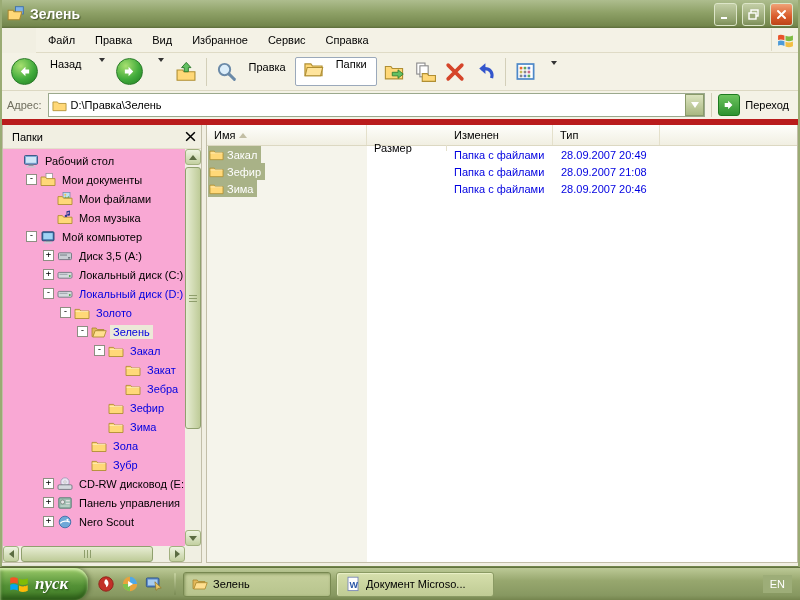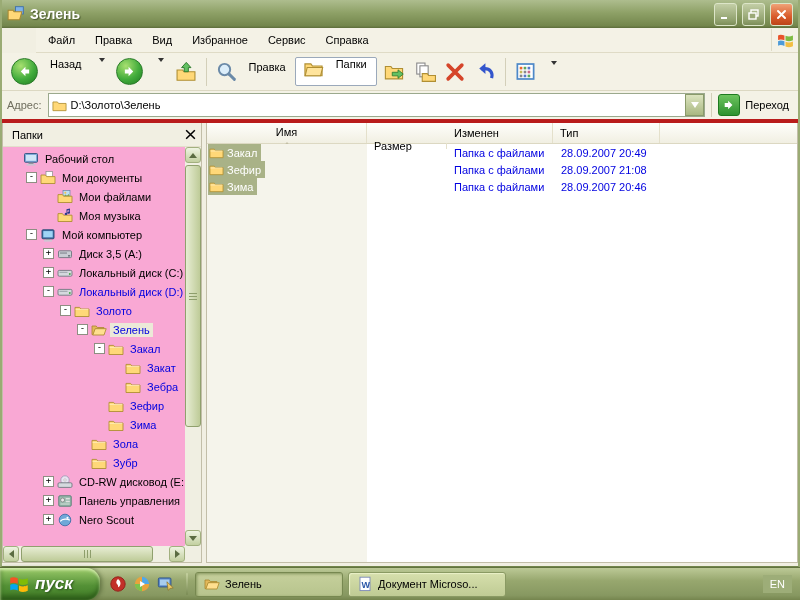--- a/index.html
+++ b/index.html
@@ -27,21 +27,21 @@
   .toolbar{height:37px;flex:none;background:#F4F2E6;border-bottom:1px solid #DCD8C2;display:flex;align-items:center;padding:0 5px;}
   .tbtn{display:flex;align-items:flex-start;gap:12px;padding:2px 4px;border-radius:2px;}
   .tool-label{padding-right:2px;}
   .nav-circle{width:25px;height:25px;border-radius:50%;flex:none;border:1px solid #2A7A2A;
     background:radial-gradient(circle at 35% 28%,#A8E070,#42AC3C 55%,#1E7A20);display:flex;align-items:center;justify-content:center;}
   .caret{width:0;height:0;border-left:3px solid transparent;border-right:3px solid transparent;border-top:4px solid #333;margin:0 3px;}
   .tool-sep{width:1px;height:28px;background:#D3CFB9;margin:0 5px;flex:none;}
   .pressed{background:#fff;border:1px solid #9BA9BB;height:29px;box-sizing:border-box;padding:0 7px;margin:0 3px;}
 
   
-  .addressbar{height:28px;flex:none;background:#F4F2E6;border-bottom:4px solid #b91c1c;display:flex;align-items:center;padding:0 5px;gap:6px;}
+  .addressbar{height:28px;flex:none;background:#F4F2E6;border-bottom:6px solid #b91c1c;display:flex;align-items:center;padding:0 5px;gap:6px;}
   .addr-label{color:#6F6E5E;}
   .addr-combo{flex:1;height:22px;background:#fff;border:1px solid #9BA98D;display:flex;align-items:center;gap:4px;padding-left:3px;}
   .addr-drop{width:17px;height:20px;margin-left:auto;background:linear-gradient(#DCE4BF,#A9B882);border:1px solid #8A9A6A;
     display:flex;align-items:center;justify-content:center;}
   .addr-sep{width:1px;height:24px;background:#D3CFB9;}
   .go-btn{display:flex;align-items:center;gap:5px;padding-right:4px;}
   .go-icon{width:20px;height:20px;border-radius:3px;border:1px solid #1E7A20;flex:none;
     background:linear-gradient(#6CC45E,#2E9130);display:flex;align-items:center;justify-content:center;}
 
   
@@ -58,21 +58,21 @@
   .tree-icon{width:16px;height:16px;margin:0 3px 0 1px;flex:none;}
   .tree-label{padding:1px 3px;}
   .blue{color:#0000E0;}
   .sel-tree{background:#ECE9D8;}
 
   .splitter{width:4px;flex:none;background:#F1EFE2;}
 
   .right-panel{flex:1;display:flex;flex-direction:column;background:#fff;border:1px solid #C2BEA8;border-top:none;min-width:0;box-sizing:border-box;}
   .list-header{height:20px;flex:none;display:flex;background:linear-gradient(#FEFEFB,#F1EFE2);border-bottom:1px solid #DCD8C2;}
   .hcol{box-sizing:border-box;padding:3px 7px;border-right:1px solid #E4E0CB;display:flex;align-items:center;gap:4px;}
-  .c-name{width:160px;flex-direction:column;}.c-size{width:80px;justify-content:flex-start;margin-top:20px;}.c-type{width:107px;}.c-mod{width:106px;}.c-fill{flex:1;border-right:none;}
+  .c-name{width:160px;}.c-size{width:80px;justify-content:flex-start;margin-top:20px;}.c-type{width:107px;}.c-mod{width:106px;}.c-fill{flex:1;border-right:none;}
   .sort-arrow{width:0;height:0;border-left:4px solid transparent;border-right:4px solid transparent;border-bottom:5px solid #C2BEA4;}
   .list-body{flex:1;position:relative;}
   .sort-band{position:absolute;left:0;top:0;bottom:0;width:160px;background:#F5F4EB;}
   .file-row{height:17px;display:flex;align-items:center;position:relative;}
   .cell{box-sizing:border-box;flex:none;}
   .cell.name{width:160px;padding-left:1px;display:flex;align-items:center;}
   .name-chip{display:flex;align-items:center;gap:3px;padding:0 4px 0 1px;height:17px;}
   .row-sel .name-chip{background:#A9B287;color:#fff;}
   .cell.size{width:80px;}
   .cell.type{width:107px;padding-left:7px;}
@@ -94,24 +94,24 @@
   .vthumb{position:absolute;left:0;top:18px;width:16px;height:262px;box-sizing:border-box;border:1px solid #90A06E;border-radius:3px;
     background:linear-gradient(90deg,#E7EDD3,#BECB98);display:flex;align-items:center;justify-content:center;flex-direction:column;gap:2px;}
   .hthumb{position:absolute;left:18px;top:0;width:132px;height:16px;box-sizing:border-box;border:1px solid #90A06E;border-radius:3px;
     background:linear-gradient(#E7EDD3,#BECB98);display:flex;align-items:center;justify-content:center;gap:2px;}
   .grip-h{width:8px;height:1px;background:#8E9E6C;}
   .grip-v{width:1px;height:8px;background:#8E9E6C;}
 
   
   .taskbar{position:absolute;left:0;right:0;bottom:0;height:32px;display:flex;align-items:center;
     background:linear-gradient(#BCC996,#97A76E 40%,#879861 85%,#75854E);border-top:1px solid #62733E;}
-  .start-btn{height:32px;width:100px;flex:none;display:flex;align-items:center;gap:6px;padding-left:9px;box-sizing:border-box;
+  .start-btn{height:32px;width:88px;flex:none;display:flex;align-items:center;gap:6px;padding-left:9px;box-sizing:border-box;
     background:linear-gradient(#9CCB6B,#549136 55%,#3F7A26);border-radius:0 14px 14px 0;
     box-shadow:inset 0 2px 3px #D6EFAE,inset 0 -4px 5px #2C5A18,2px 0 4px rgba(40,60,20,.45);
-    color:#fff;font-weight:bold;font-style:italic;font-size:17px;text-shadow:1px 1px 2px #2A521A;}
+    color:#fff;font-weight:bold;font-style:italic;font-size:17px;text-shadow:1px 1px 2px #2A521A;font-family:Liberation Serif, serif;}
   .quick-launch{display:flex;align-items:center;gap:6px;padding:0 9px;}
   .tb-sep{width:2px;height:22px;background:linear-gradient(#C6D2A0,#7A8B54);margin:0 2px;border-radius:1px;}
   .task-btn{height:25px;display:flex;align-items:center;gap:5px;padding:0 8px;margin-left:5px;border-radius:3px;box-sizing:border-box;overflow:hidden;white-space:nowrap;}
   .task-active{width:148px;background:linear-gradient(#C6D09C,#B7C48D);border:1px solid #778850;box-shadow:inset 1px 1px 3px #84955C;}
   .task-idle{width:158px;background:linear-gradient(#D6DFAC,#BFCB94);border:1px solid #8A9A63;box-shadow:inset 1px 1px 1px #EAF1C8;}
   .tb-flex{flex:1;}
   .lang-box{background:#9DAD78;color:#fff;padding:3px 7px;margin-right:8px;font-size:11px;}
   .tray{height:32px;display:flex;align-items:center;gap:6px;padding:0 12px 0 12px;box-sizing:border-box;
     background:linear-gradient(#F6F3CE,#EDE9BC 60%,#DFDAA5);border-left:1px solid #76874C;box-shadow:inset 2px 2px 4px #B9B489;}
   .clock{font-size:12px;}
@@ -266,21 +266,21 @@
     </div>
 
     <div class="addressbar">
       <span class="addr-label">Адрес:</span>
       <span class="addr-combo">
         <span>
           <svg width="15" height="15" viewBox="0 0 16 16">
             <path d="M1 4.2h4.8l1.2 1.6H15v7.7H1z" fill="#FFD878" stroke="#B08F33" stroke-width="0.9"></path>
           </svg>
         </span>
-        <span>D:\Золото\Зелень</span>
+        <span>D:\Правка\Зелень</span>
         <span class="addr-drop">
           <svg width="8" height="6" viewBox="0 0 8 6">
               <path d="M0 0h8L4 6z" fill="#fff"></path>
             </svg>
         </span>
       </span>
       <span class="addr-sep"></span>
       <span class="go-btn">
         <span class="go-icon">
           <svg width="12" height="12" viewBox="0 0 14 14">

